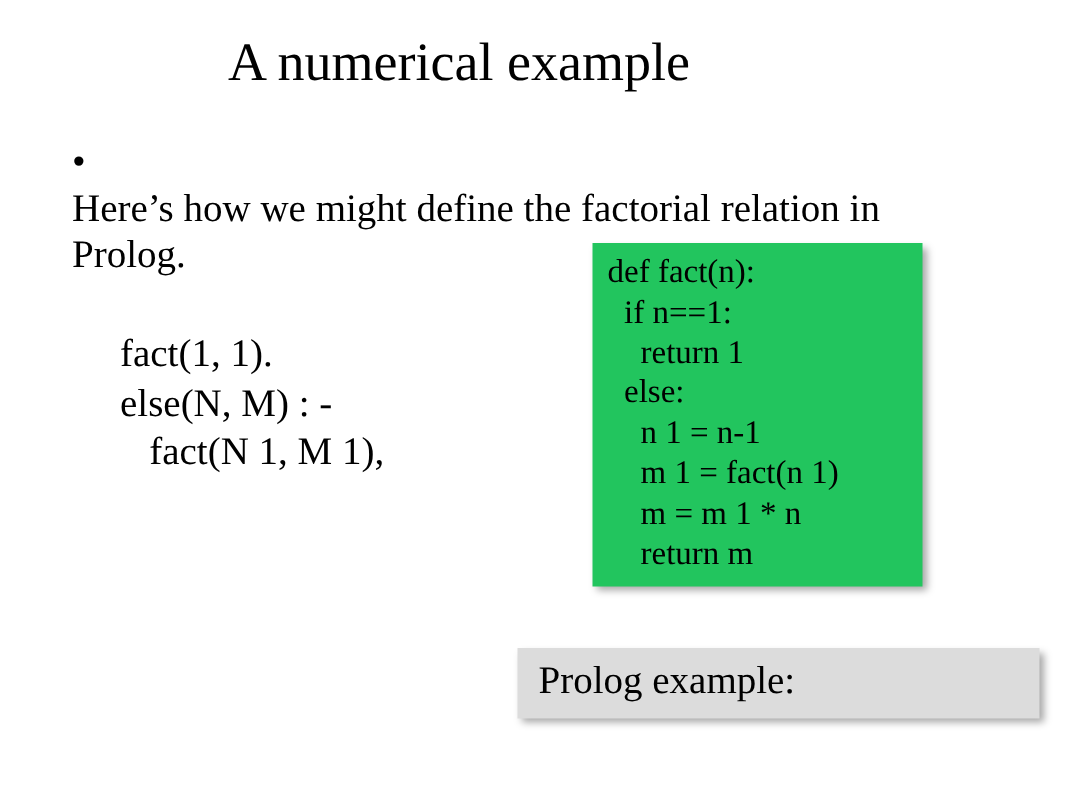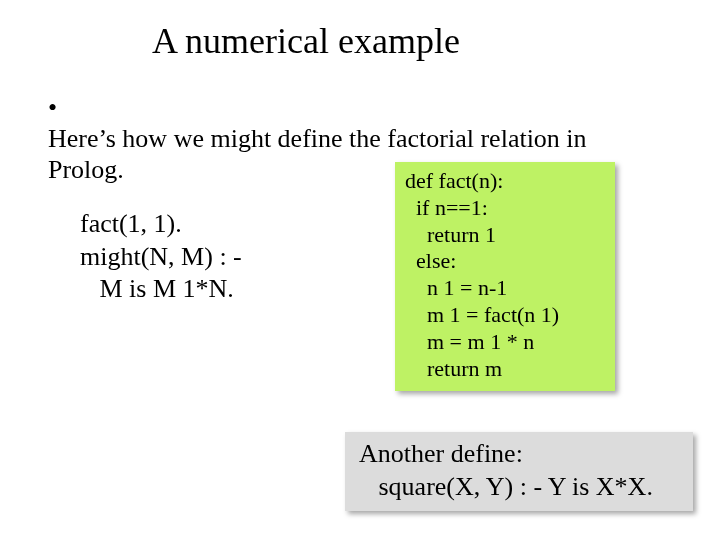--- a/index.html
+++ b/index.html
@@ -40,32 +40,32 @@
     vertical-align: top;
     width: 18px;
   }
   .bullet-text {
     display: inline-block;
     vertical-align: top;
     width: 600px;
   }
   .prolog-block {
     position: absolute;
-    top: 208px;
+    top: 220px;
     left: 80px;
     font-size: 26px;
     line-height: 1.25;
   }
   .codebox {
     position: absolute;
     top: 162px;
     left: 395px;
     width: 200px;
     padding: 6px 10px 8px 10px;
-    background: #bef264;
+    background: #22c55e;
     font-size: 22px;
     line-height: 1.22;
     white-space: pre;
     box-shadow: 3px 3px 5px rgba(0,0,0,0.35);
     font-family: "Times New Roman", Times, serif;
   }
   .examplebox {
     position: absolute;
     top: 432px;
     left: 345px;
@@ -84,31 +84,30 @@
 
   <div class="title">A numerical example</div>
 
   <div class="bullet-row">
     <span class="bullet-dot">•</span>
     <span class="bullet-text">Here’s how we might define the factorial relation in Prolog.</span>
   </div>
 
   <div class="prolog-block">
     <div>fact(1, 1).</div>
-    <div>might(N, M) : -</div>
-    <div>&nbsp;&nbsp;&nbsp;M is M 1*N.</div>
+    <div>else(N, M) : -</div>
+    <div>&nbsp;&nbsp;&nbsp;fact(N 1, M 1),</div>
   </div>
 
   <div class="codebox"><span>def fact(n):</span>
 <span>  if n==1:</span>
 <span>    return 1</span>
 <span>  else:</span>
 <span>    n 1 = n-1</span>
 <span>    m 1 = fact(n 1)</span>
 <span>    m = m 1 * n</span>
 <span>    return m</span></div>
 
   <div class="examplebox">
-    <div>Another define:</div>
-    <div>&nbsp;&nbsp;&nbsp;square(X, Y) : - Y is X*X.</div>
+    <div>Prolog example:</div>
   </div>
 
 </div>
 
 </body></html>

